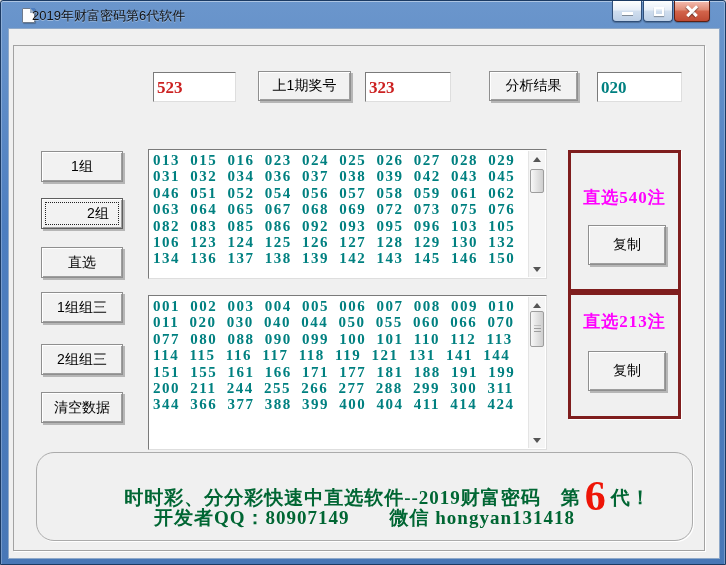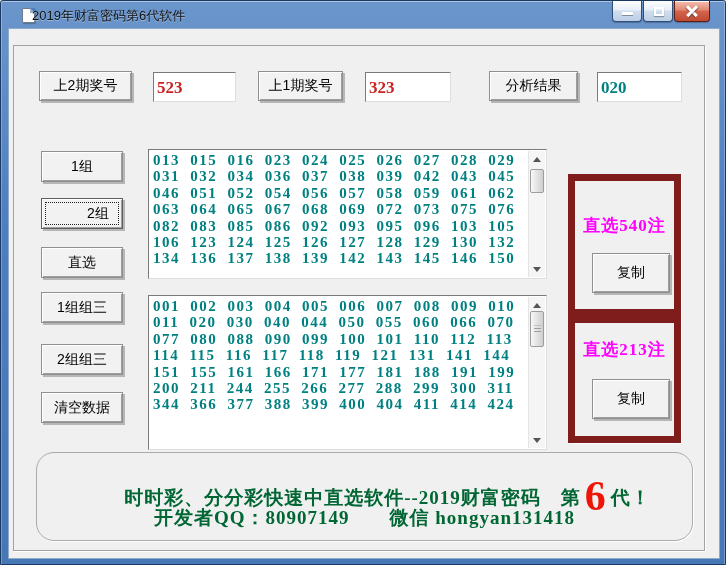--- a/index.html
+++ b/index.html
@@ -77,21 +77,21 @@
     border-bottom:5px solid #555; }
   .tri-down { width:0; height:0; border-left:4px solid transparent; border-right:4px solid transparent;
     border-top:5px solid #555; }
   .sb-thumb { position:absolute; left:1px; width:14px;
     background:linear-gradient(90deg,#f8f8f8,#dfdfdf 60%,#cfcfcf);
     border:1px solid #9d9d9d; border-radius:2px; }
   .grip { position:absolute; left:3px; top:50%; width:7px; height:7px; transform:translateY(-50%);
     background:repeating-linear-gradient(180deg,#9d9d9d 0 1px, transparent 1px 3px); }
 
   
-  .groupbox { position:absolute; border:7px solid #7f1d1d; box-shadow:1px 1px 0 #ffffff;margin-top:24px; }
+  .groupbox { position:absolute; border:3px solid #7f1d1d; box-shadow:1px 1px 0 #ffffff; }
   .magenta-label { position:absolute; width:100%; text-align:center;
     font-family:"Liberation Serif", serif; font-weight:bold; font-size:17px;
     color:#ff00ff; letter-spacing:1px; white-space:nowrap; }
 
   
   .footer-box { position:absolute; border:1px solid #ababab; box-shadow:1px 1px 0 #ffffff;
     font-family:"Liberation Serif", serif; font-weight:bold; color:#006633; }
   .footer-line1 { position:absolute; left:0; top:10px; width:100%; text-align:center;
     font-size:19px; letter-spacing:1px; white-space:pre; }
   .footer-line1 .big-digit { font-size:42px; color:#ee1507; font-weight:bold;
@@ -119,23 +119,22 @@
       <div class="cap-btn close">
         <div class="glyph-x a"></div>
         <div class="glyph-x b"></div>
       </div>
     </div>
   </div>
 
   <div class="client">
     <div class="main-frame"></div>
 
-    <div class="btn" style="left:30px; top:42px; width:93px; height:30px;">上2期奖号</div>
     <input class="tbox red" style="left: 144px; top: 43px; width: 83px; height: 30px;" value="523">
-    <div class="btn" style="left:249px; top:42px; width:85px; height:30px;">上1期奖号</div>
+    <div class="btn" style="left:249px; top:42px; width:93px; height:30px;">上1期奖号</div>
     <input class="tbox red" style="left: 356px; top: 43px; width: 86px; height: 30px;" value="323">
     <div class="btn" style="left:480px; top:42px; width:89px; height:30px;">分析结果</div>
     <input class="tbox teal" style="left: 588px; top: 43px; width: 85px; height: 30px;" value="020">
 
     <div class="btn" style="left:32px; top:122px; width:82px; height:31px;">1组</div>
     <div class="btn focused" style="left:32px; top:169px; width:82px; height:31px;padding-left:32px;">2组</div>
     <div class="btn" style="left:32px; top:218px; width:82px; height:31px;">直选</div>
     <div class="btn" style="left:32px; top:263px; width:82px; height:31px;">1组组三</div>
     <div class="btn" style="left:32px; top:315px; width:82px; height:31px;">2组组三</div>
     <div class="btn" style="left:32px; top:363px; width:82px; height:31px;">清空数据</div>

